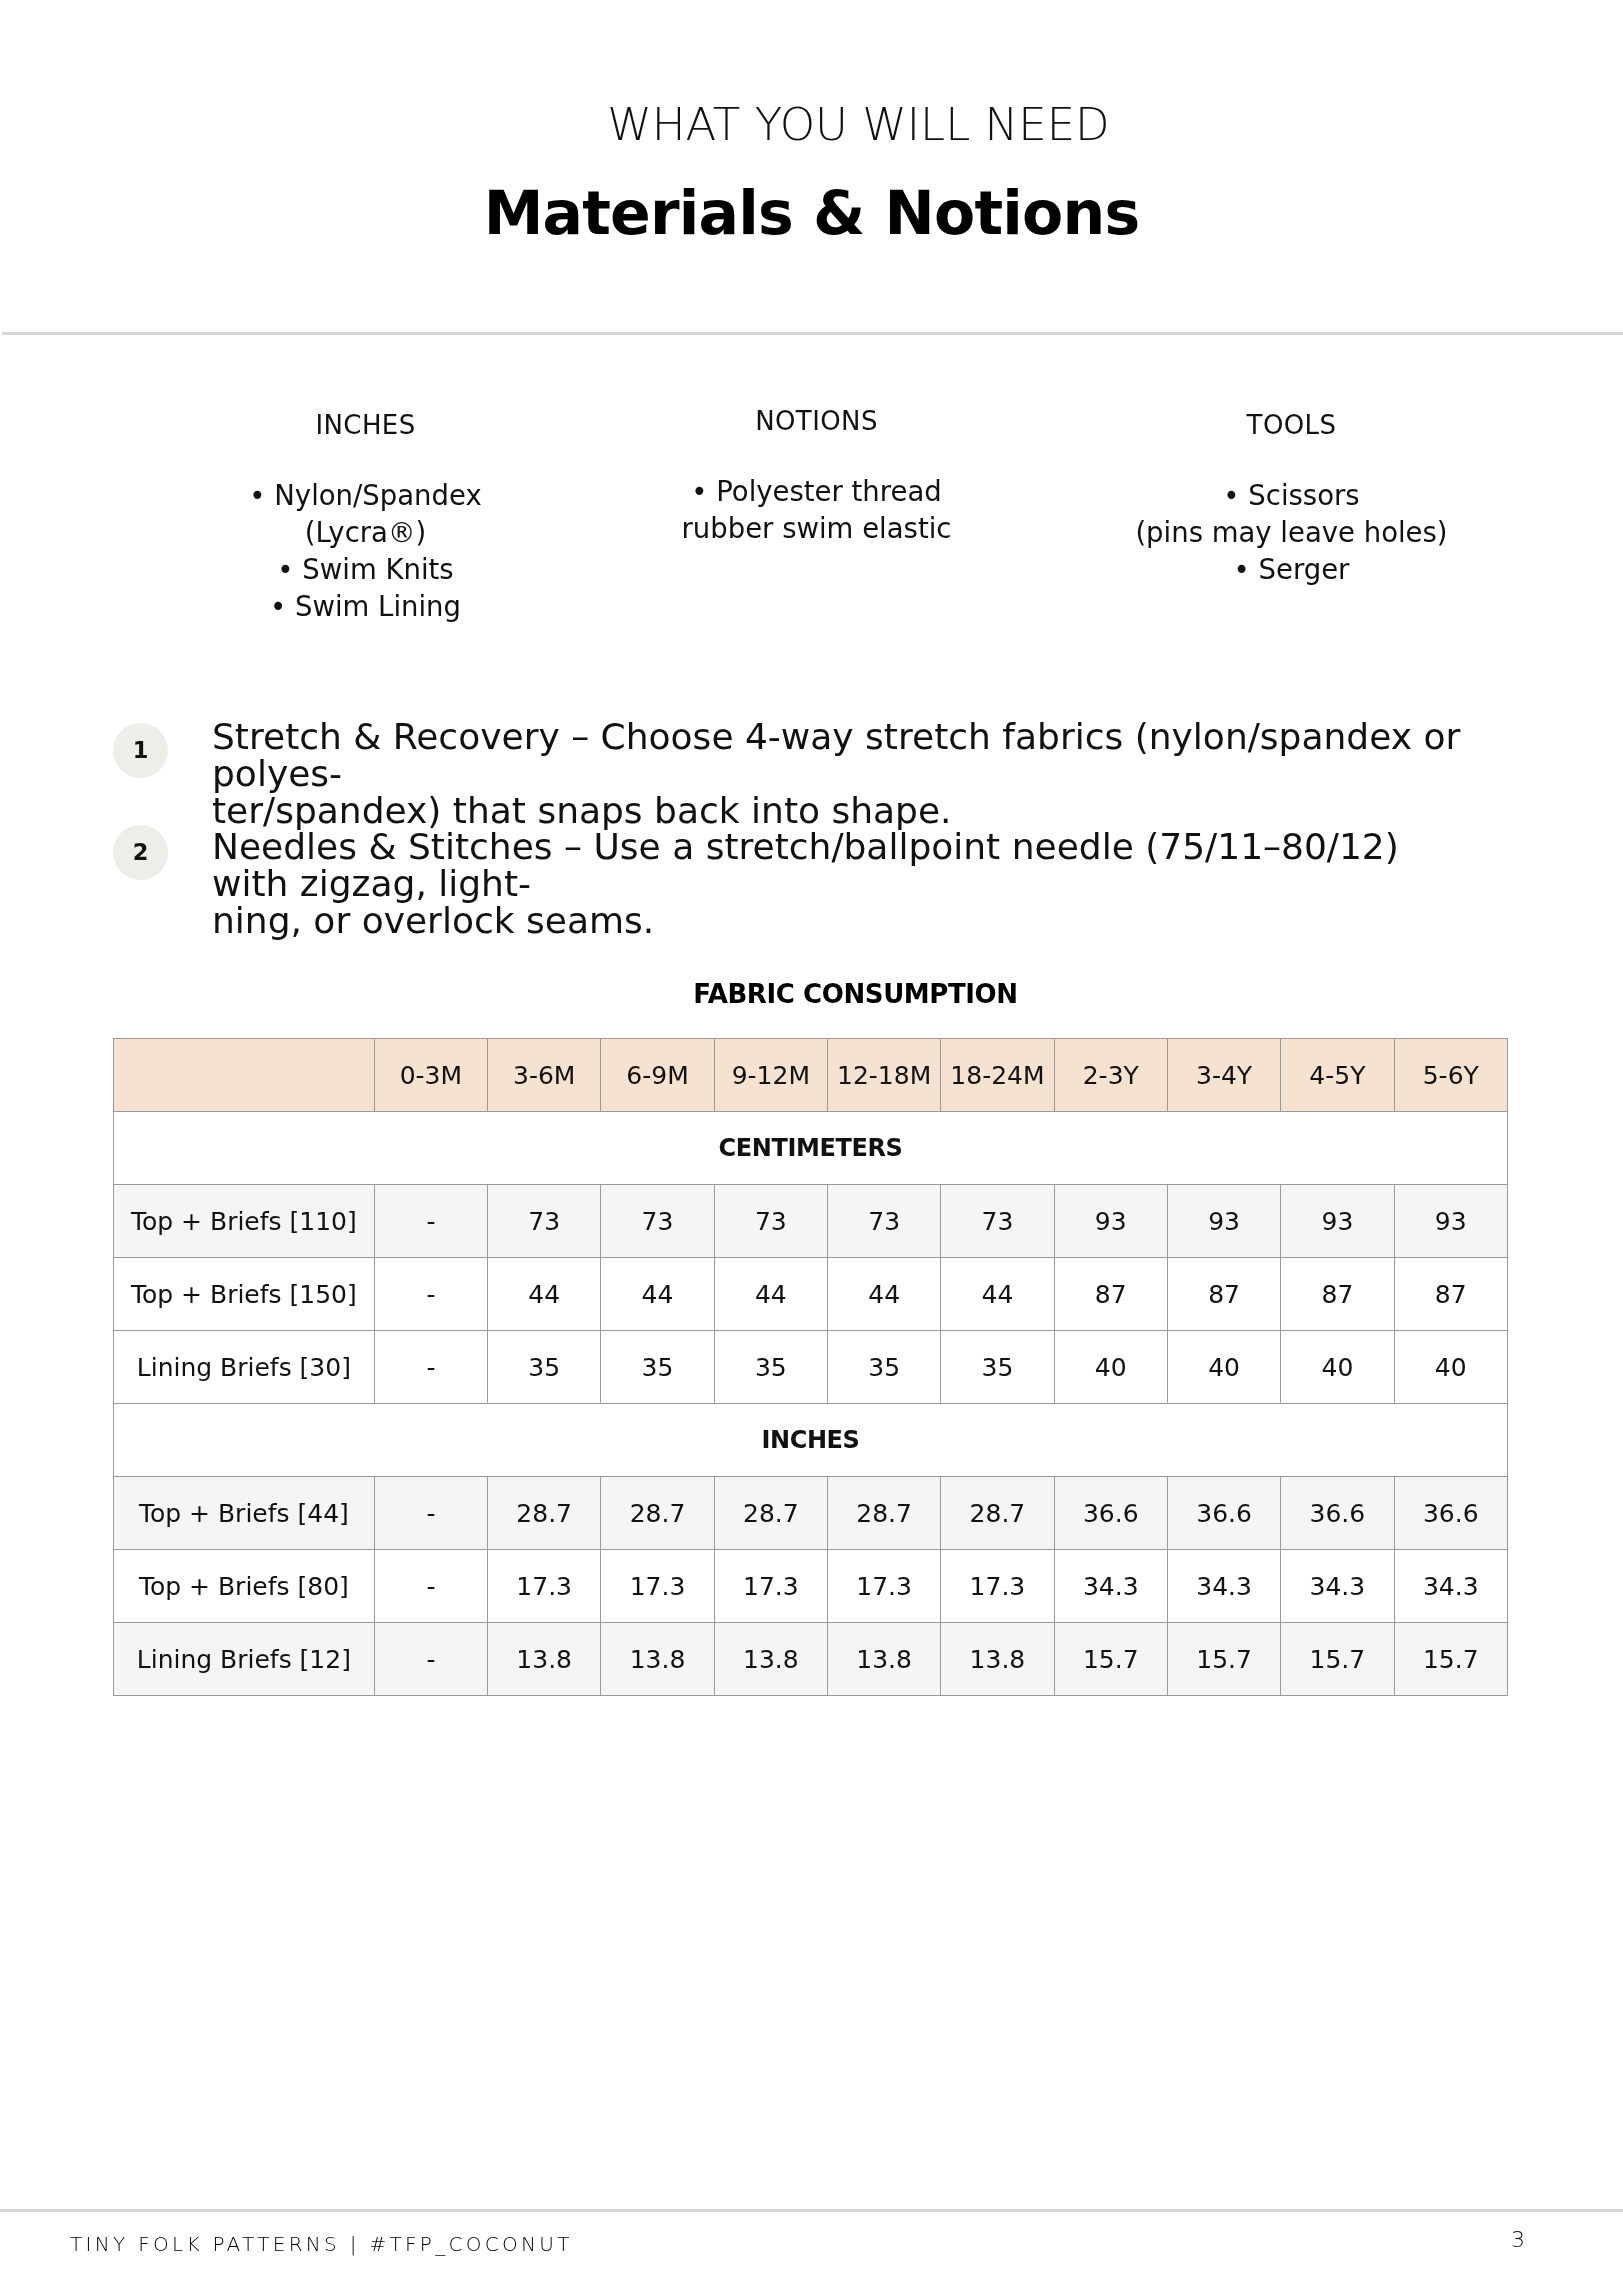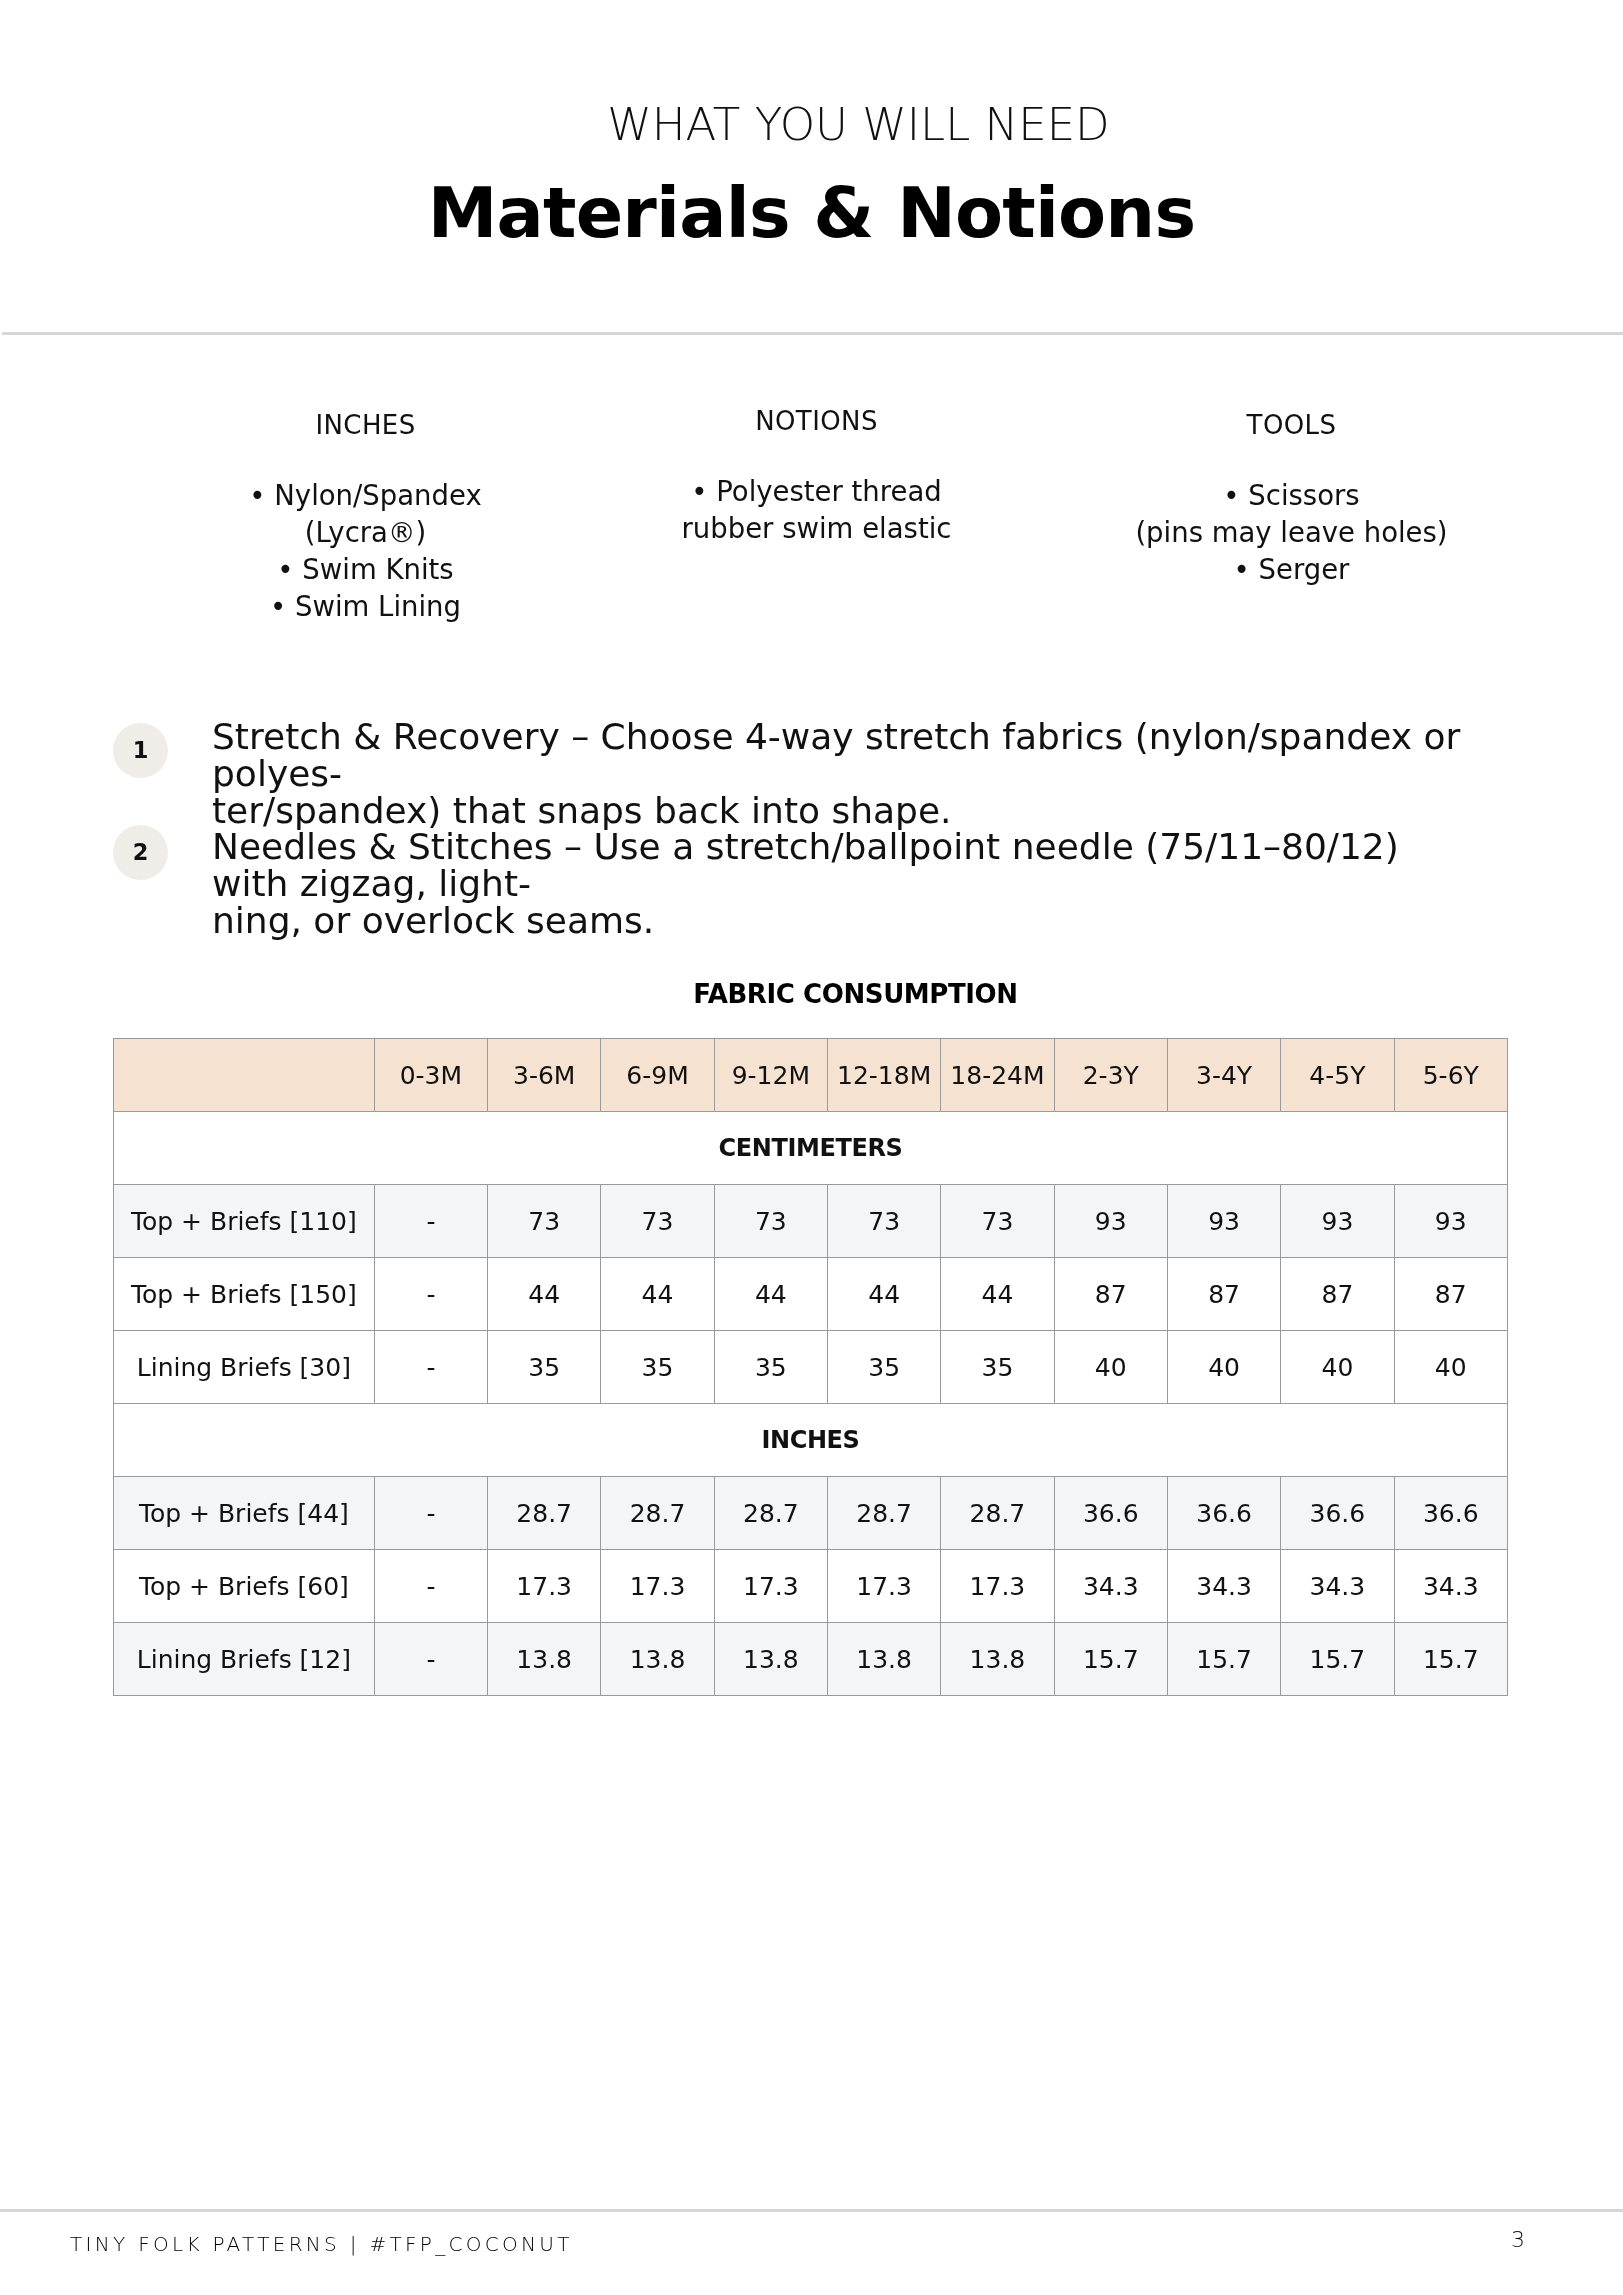--- a/index.html
+++ b/index.html
@@ -3,21 +3,21 @@
 <meta charset="utf-8">
 <style>
   html, body { margin: 0; padding: 0; background: #ffffff; }
   body { width: 1623px; height: 2295px; position: relative; overflow: hidden; color: #111111;
          font-family: "DejaVu Sans", "Liberation Sans", sans-serif; }
   .abs { position: absolute; }
 
   .subtitle { left: 0; width: 1623px; top: 97px; text-align: center; font-family: "DejaVu Sans", sans-serif;
               font-weight: 200; font-size: 45px; line-height: 55px; letter-spacing: 0px; color: #111; padding-left: 47px; }
   .title { left: 0; width: 1623px; top: 163px; text-align: center; font-family: "DejaVu Sans", sans-serif;
-           font-weight: 700; font-size: 70px; line-height: 100px; letter-spacing: -0.8px; color: #000; }
+           font-weight: 700; font-size: 60px; line-height: 100px; letter-spacing: -0.8px; color: #000; }
   .rule-top { left: 1.7px; width: 1622px; top: 332px; height: 3.3px; background: #d6d6d6; }
 
   .col { width: 467px; text-align: center; font-family: "DejaVu Sans", sans-serif; }
   .col-head { font-size: 26px; line-height: 33px; font-weight: 400; color: #111; letter-spacing: 0.4px; }
   .col-list { margin-top: 35px; font-size: 27.5px; line-height: 37px; font-weight: 500; color: #111; }
   .col-list div { white-space: nowrap; }
 
   .step { left: 113px; width: 1368px; }
   .step-num { position: absolute; left: 0; top: 0; width: 55px; height: 55px; border-radius: 50%;
               background: #efede8; text-align: center; line-height: 55px; font-size: 22.5px; font-weight: 700; color: #111; }
@@ -169,21 +169,21 @@
         <td>28.7</td>
         <td>28.7</td>
         <td>28.7</td>
         <td>28.7</td>
         <td>36.6</td>
         <td>36.6</td>
         <td>36.6</td>
         <td>36.6</td>
       </tr>
       <tr class="plain">
-        <td>Top + Briefs [60]</td>
+        <td>Top + Briefs [80]</td>
         <td>-</td>
         <td>17.3</td>
         <td>17.3</td>
         <td>17.3</td>
         <td>17.3</td>
         <td>17.3</td>
         <td>34.3</td>
         <td>34.3</td>
         <td>34.3</td>
         <td>34.3</td>

